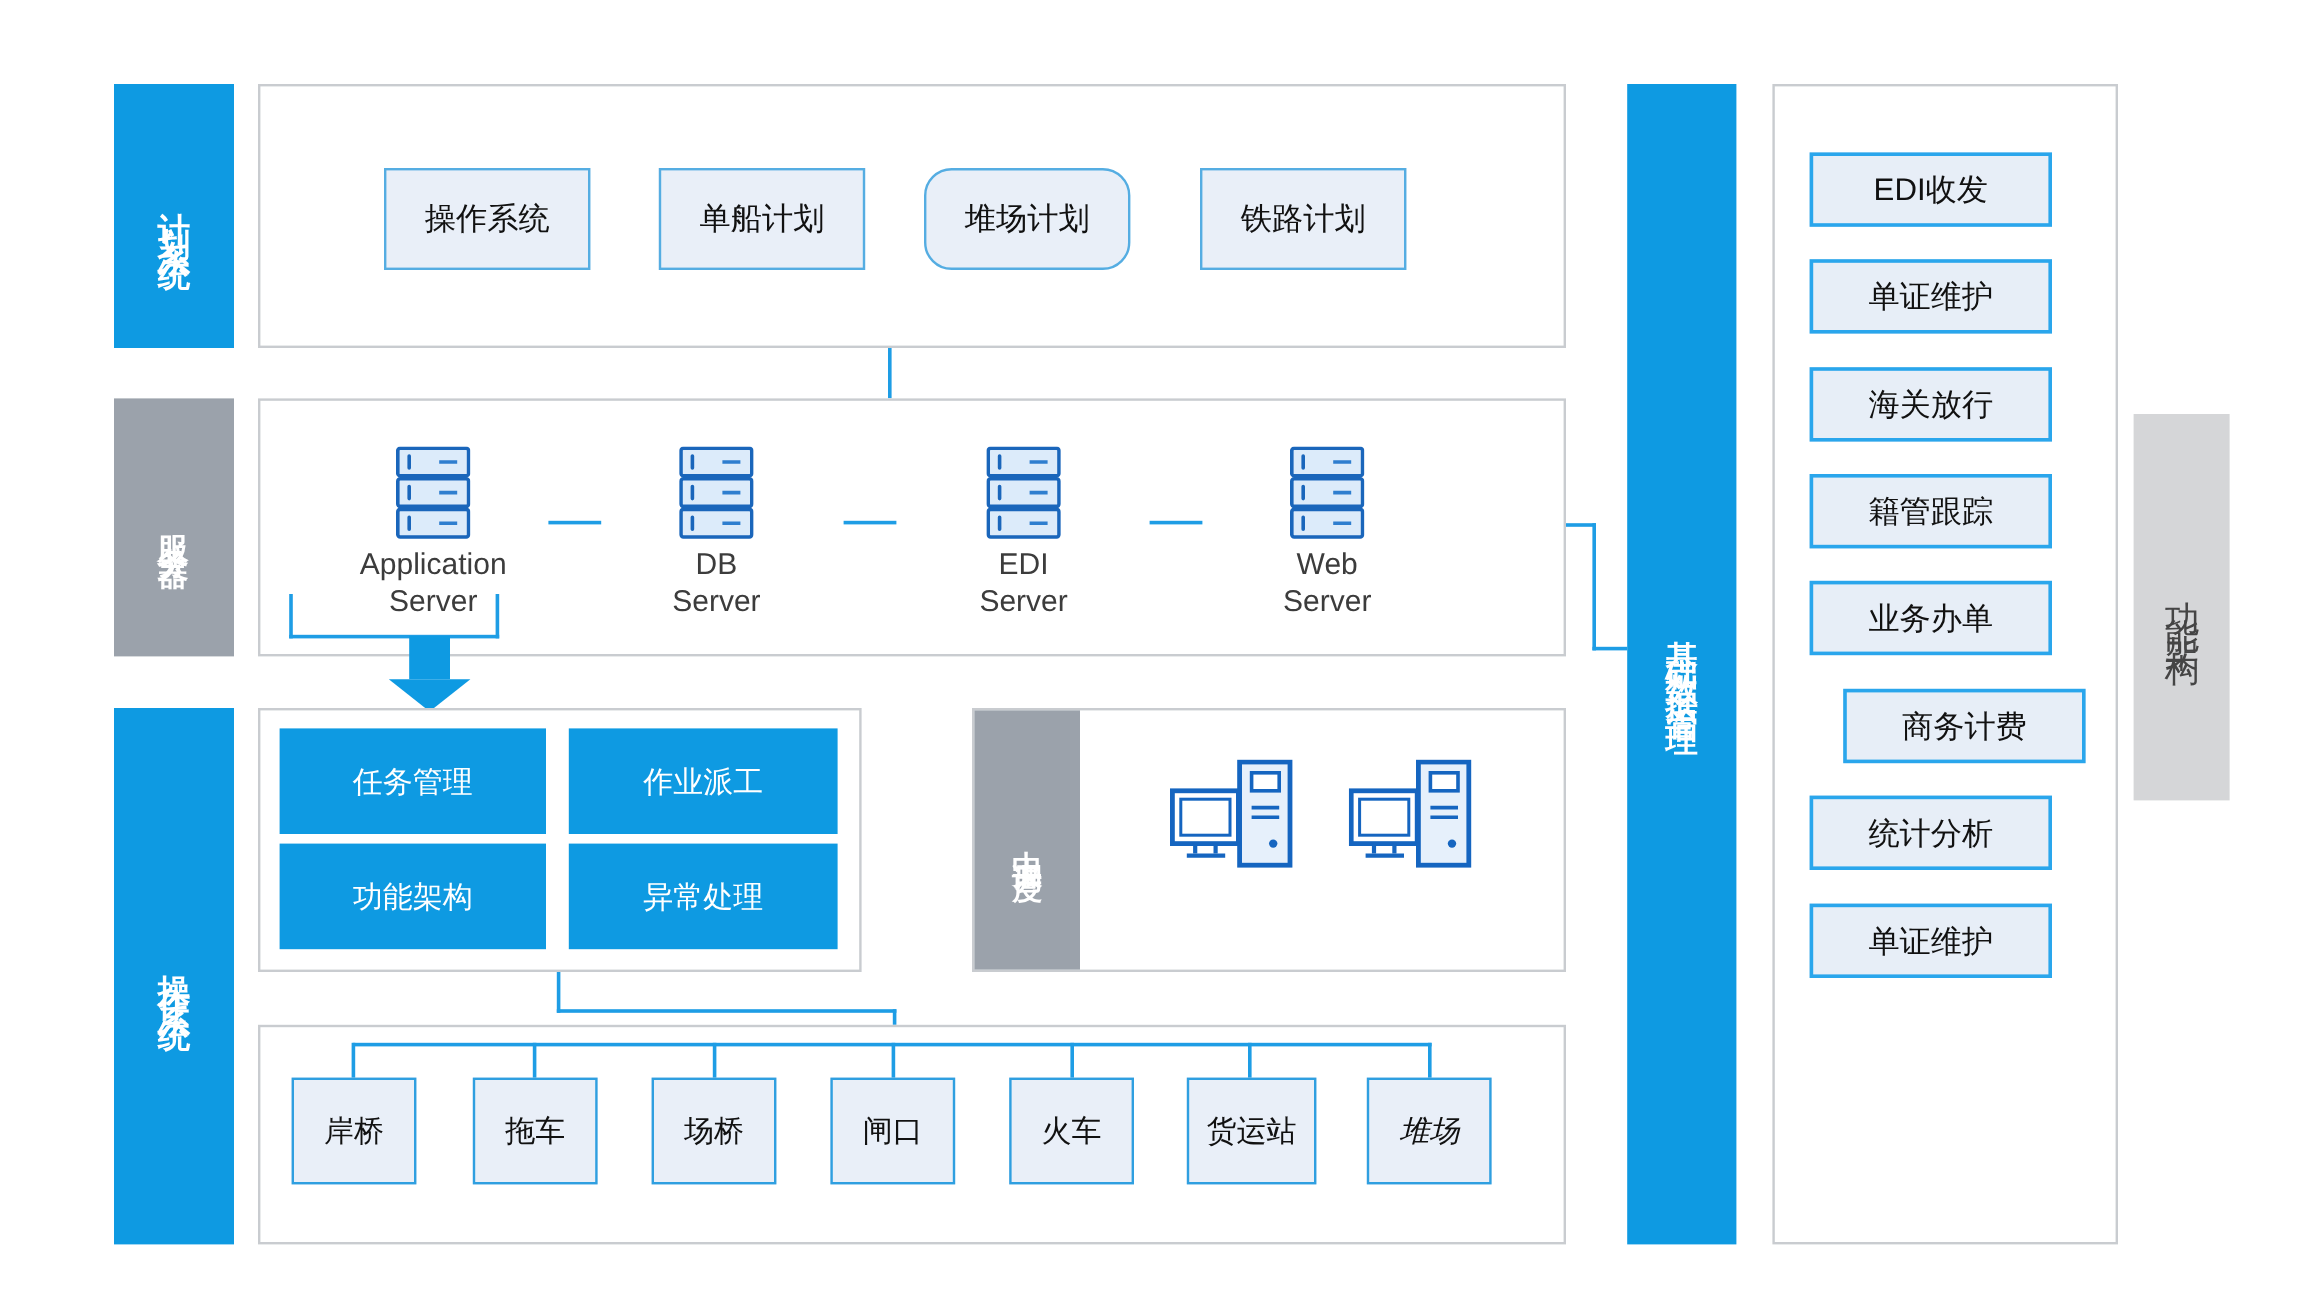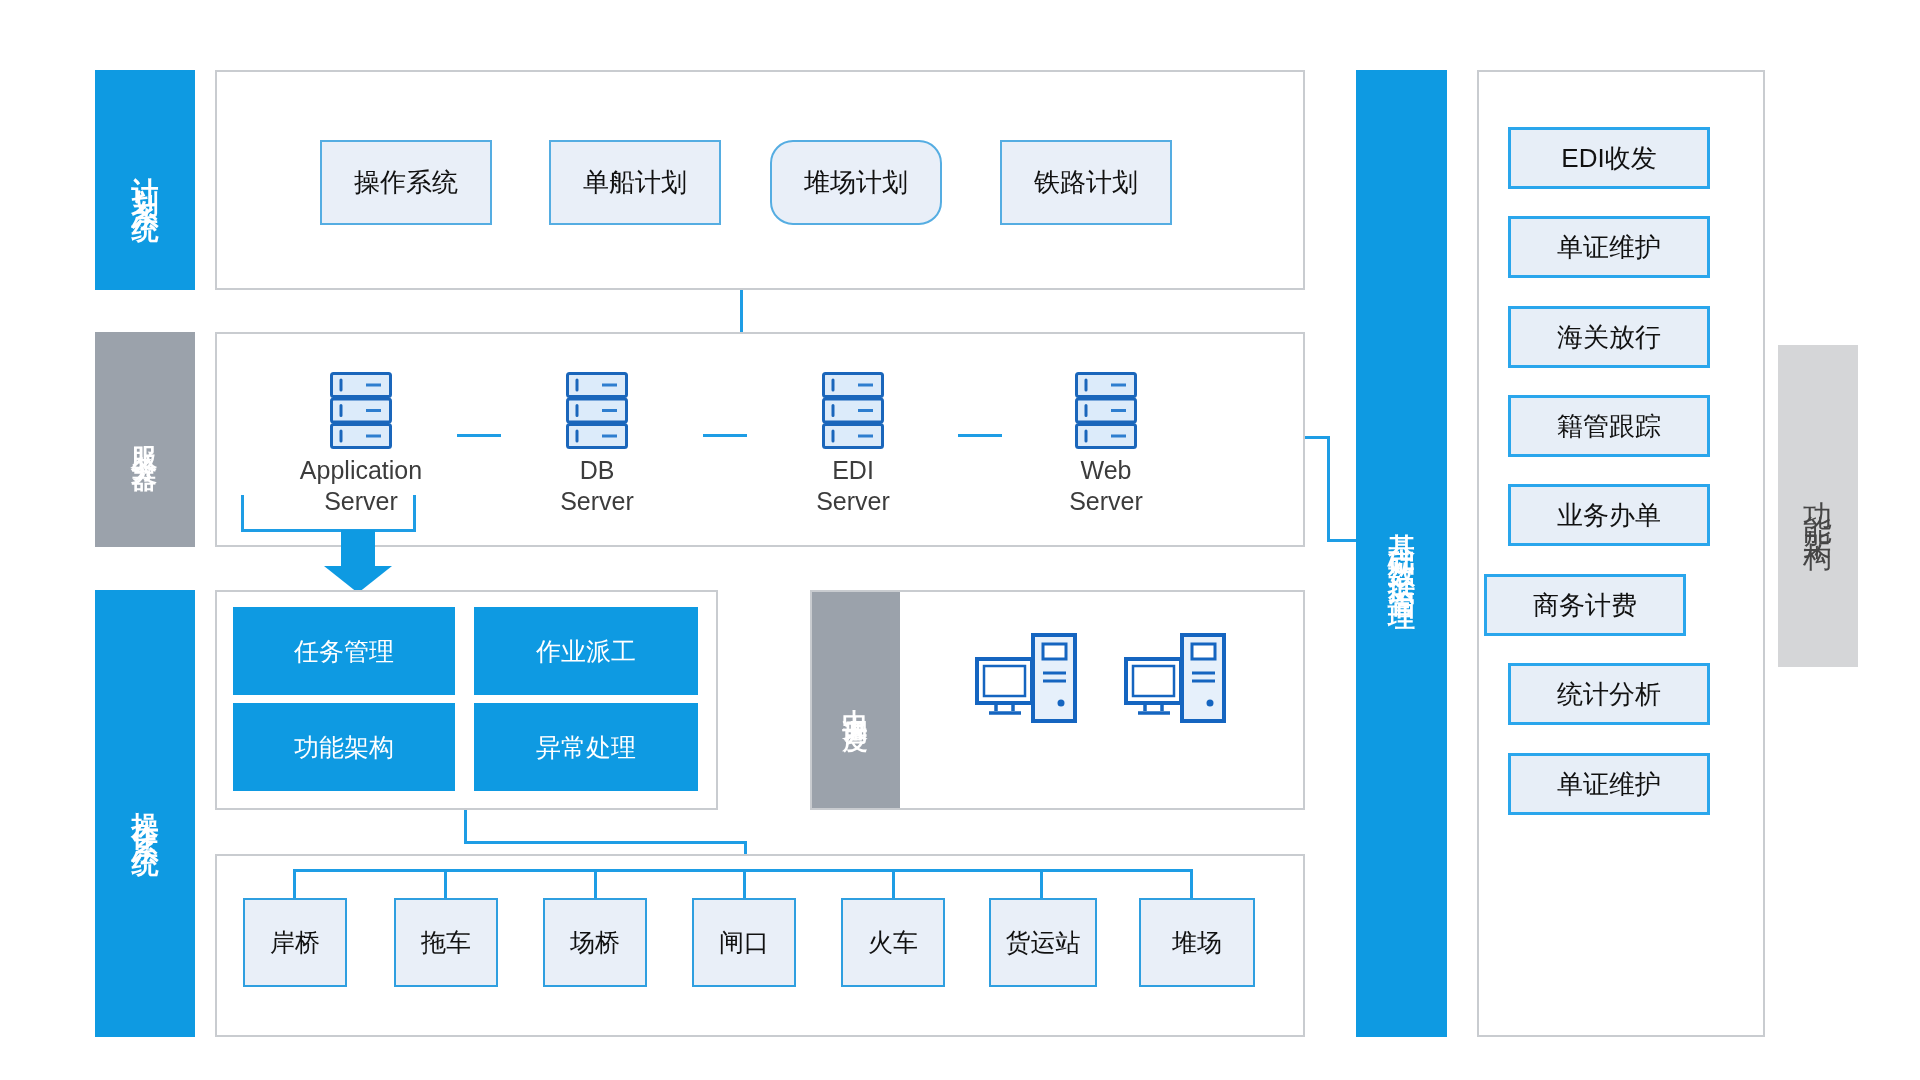--- a/index.html
+++ b/index.html
@@ -178,33 +178,33 @@
   <div class="line" style="left:892px;top:869px;width:3px;height:31px;"></div>
   <div class="line" style="left:1040px;top:869px;width:3px;height:31px;"></div>
   <div class="line" style="left:1190px;top:869px;width:3px;height:31px;"></div>
 
   <div class="cell equip-box" style="left:243px;top:898px;width:104px;height:89px;">岸桥</div>
   <div class="cell equip-box" style="left:394px;top:898px;width:104px;height:89px;">拖车</div>
   <div class="cell equip-box" style="left:543px;top:898px;width:104px;height:89px;">场桥</div>
   <div class="cell equip-box" style="left:692px;top:898px;width:104px;height:89px;">闸口</div>
   <div class="cell equip-box" style="left:841px;top:898px;width:104px;height:89px;">火车</div>
   <div class="cell equip-box" style="left:989px;top:898px;width:108px;height:89px;">货运站</div>
-  <div class="cell equip-box" style="left:1139px;top:898px;width:116px;height:89px;">堆场</div>
+  <div class="cell equip-box" style="left:1139px;top:898px;width:104px;height:89px;font-style:italic;">堆场</div>
 
   <div class="vbar blue-bar" style="left:1356px;top:70px;width:91px;height:967px;">
     <span style="letter-spacing:14px;">基础数据管理</span>
   </div>
 
   <div class="container" style="left:1477px;top:70px;width:288px;height:967px;"></div>
   <div class="cell func-box" style="left:1508px;top:127px;width:202px;height:62px;">EDI收发</div>
   <div class="cell func-box" style="left:1508px;top:216px;width:202px;height:62px;">单证维护</div>
   <div class="cell func-box" style="left:1508px;top:306px;width:202px;height:62px;">海关放行</div>
   <div class="cell func-box" style="left:1508px;top:395px;width:202px;height:62px;">籍管跟踪</div>
   <div class="cell func-box" style="left:1508px;top:484px;width:202px;height:62px;">业务办单</div>
-  <div class="cell func-box" style="left:1484px;top:574px;width:202px;height:62px;">商务计费</div>
+  <div class="cell func-box" style="left:1536px;top:574px;width:202px;height:62px;">商务计费</div>
   <div class="cell func-box" style="left:1508px;top:663px;width:202px;height:62px;">统计分析</div>
   <div class="cell func-box" style="left:1508px;top:753px;width:202px;height:62px;">单证维护</div>
 
   <div class="vbar lightgray-bar" style="left:1778px;top:345px;width:80px;height:322px;">
     <span>功能架构</span>
   </div>
 
 </div>
 
 </body></html>

